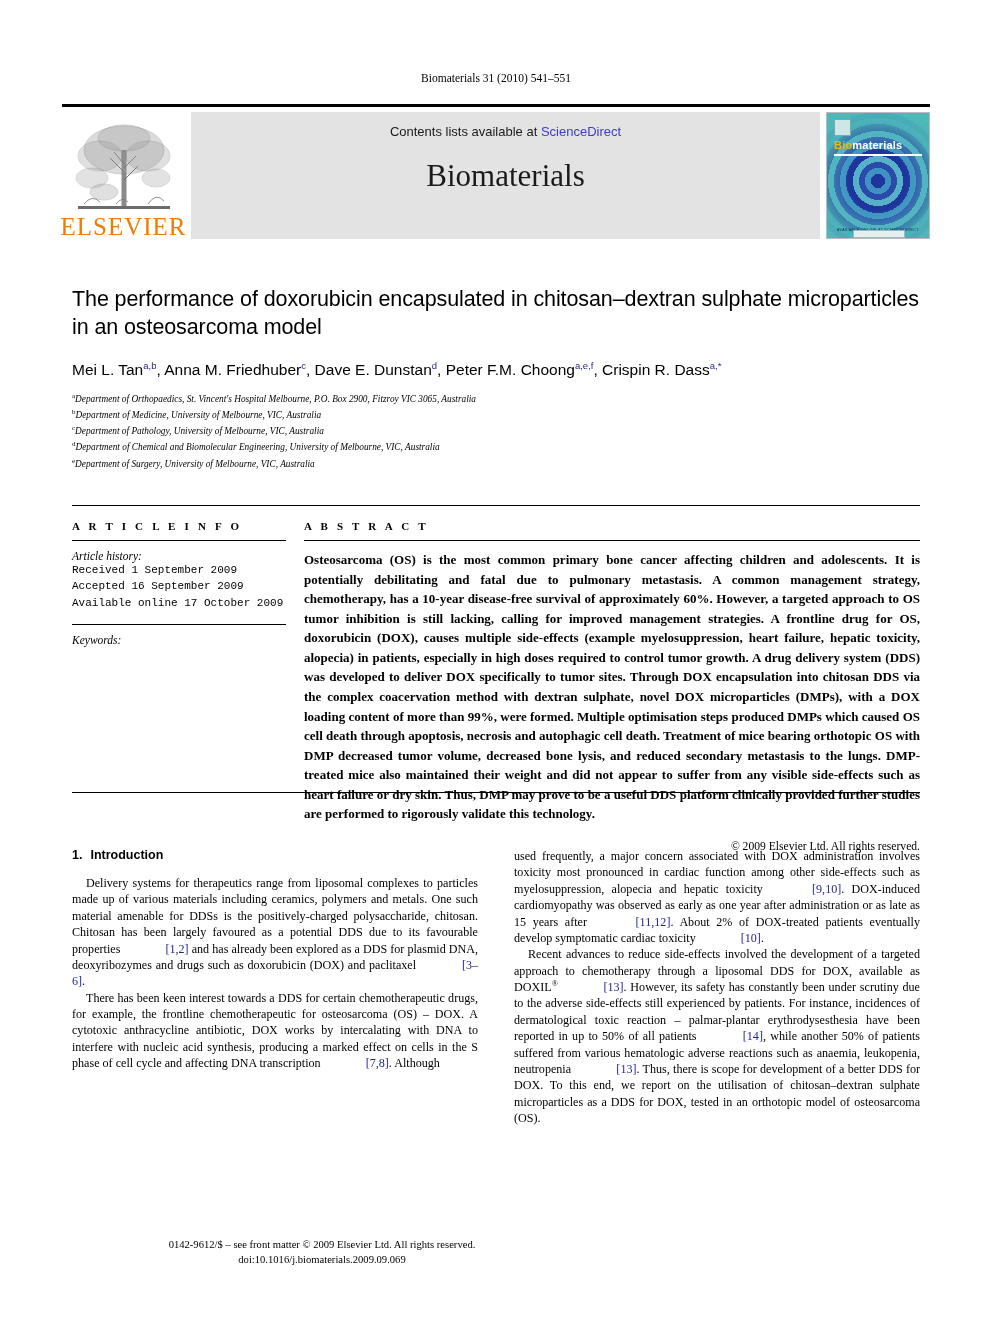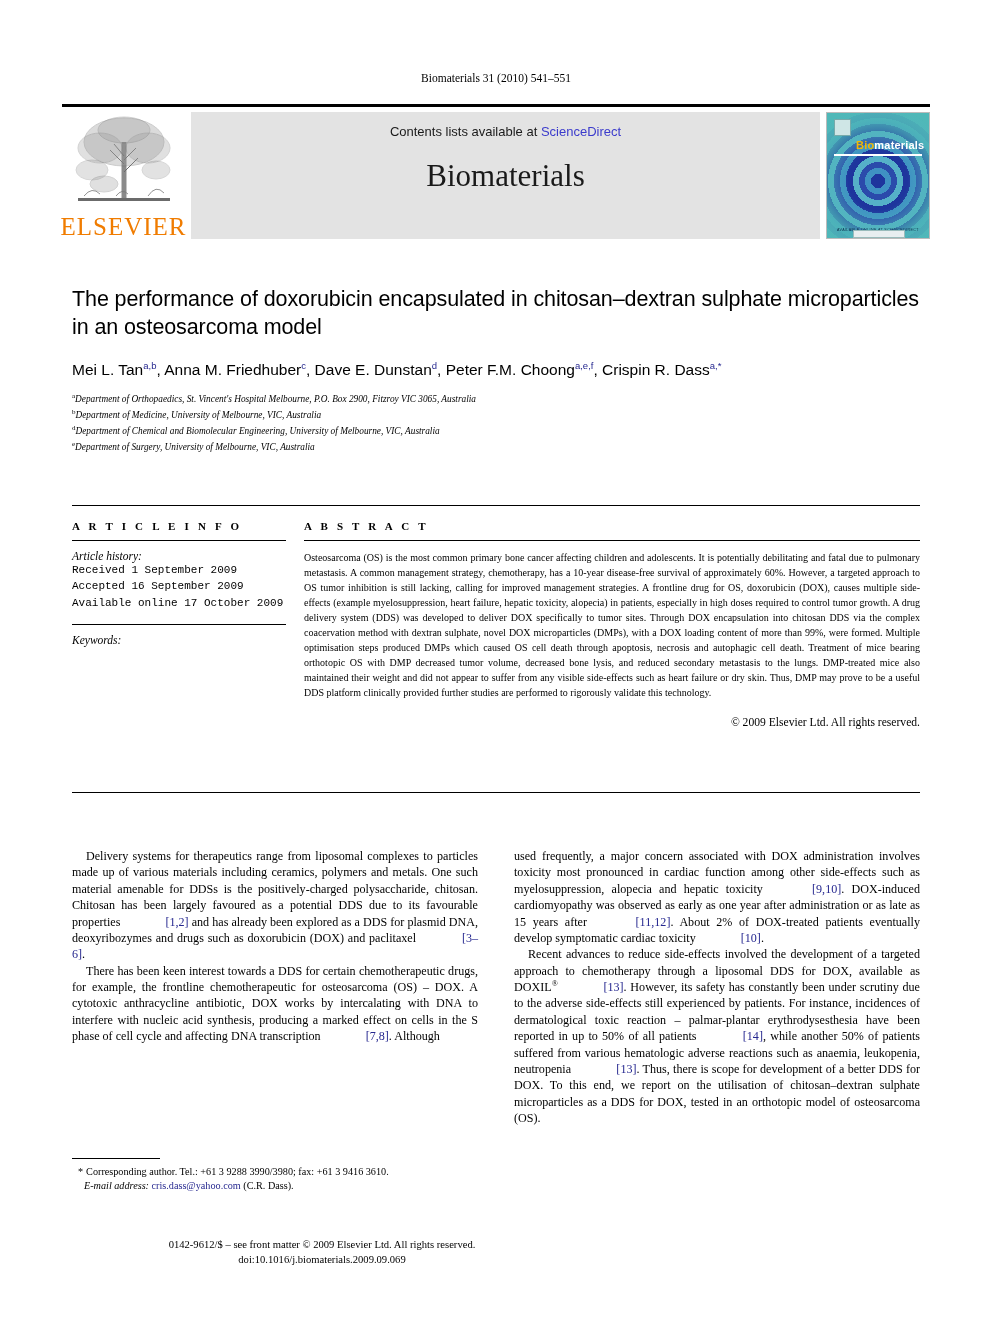--- a/index.html
+++ b/index.html
@@ -23,21 +23,21 @@
   }
 
   
   .masthead {
     position:absolute; left:62px; top:104px; width:868px; height:132px;
     border-top:3px solid #000;
   }
   .mast-inner { position:absolute; left:0; top:5px; width:868px; height:127px; display:flex; }
   .els-logo {
     width:123px; height:127px; position:relative; flex:0 0 123px;
-    display:flex; flex-direction:column; align-items:center; justify-content:space-between;
+    display:flex; flex-direction:column; align-items:center; justify-content:flex-end;
   }
   .els-tree { width:108px; height:96px; }
   .els-word {
     color:#F07C00; font-family:"Liberation Serif", serif;
     font-size:25px; letter-spacing:1px; line-height:1; margin-top:-2px;
   }
   .mast-center {
     flex:1 1 auto; background:#e3e3e3; margin:0 6px 0 6px;
     position:relative; height:127px;
   }
@@ -74,21 +74,21 @@
     filter:blur(0.4px);
   }
   .cover-fade {
     position:absolute; inset:0;
     background:radial-gradient(circle at 50% 54%, rgba(79,184,184,0) 35%, rgba(79,184,184,.85) 72%, rgba(79,184,184,1) 100%);
   }
   .cover-title {
     position:absolute; left:7px; top:26px; font-family:"Liberation Sans", sans-serif;
     font-size:11px; font-weight:700; letter-spacing:.2px; z-index:3;
   }
-  .cover-title .bio { color:#f2b705;margin-left:22px; }
+  .cover-title .bio { color:#f2b705; }
   .cover-title .mat { color:#ffffff; }
   .cover-rule { position:absolute; left:7px; top:41px; width:88px; height:1.5px; background:#fff; z-index:3;}
   .cover-badge {
     position:absolute; left:7px; top:6px; width:17px; height:17px; z-index:3;
     background:#cfe6e6; border:1px solid #7aa;
   }
   .cover-foot {
     position:absolute; left:0; bottom:6px; width:100%; text-align:center; z-index:3;
     font-family:"Liberation Sans", sans-serif; font-size:3.6px; color:#0a2a4a; letter-spacing:.4px;
   }
@@ -124,22 +124,23 @@
   .col-abs { flex:1 1 auto; }
   .sec-head {
     font-family:"Liberation Serif", serif; font-weight:bold;
     font-size:11px; letter-spacing:3.2px; color:#000;
   }
   .hr-thin { height:1px; background:#000; margin:8px 0 9px 0; }
   .hr-thin2 { height:1px; background:#000; margin:13px 0 9px 0; }
   .ital-head { font-style:italic; font-size:11.5px; font-family:"Liberation Serif", serif; }
   .info-line { font-size:11px; line-height:1.48; font-family:Liberation Mono, monospace; }
   .abs-body {
-    font-size:10px; line-height:1.505; text-align:justify;
+    font-size:13px; line-height:1.505; text-align:justify;
     font-family:"Liberation Serif", serif;
+    font-weight:bold;
   }
   .copyright { text-align:right; font-size:11.6px; margin-top:16px; font-family:"Liberation Serif", serif; }
   .rule-bottom { position:absolute; left:72px; top:792px; width:848px; height:1px; background:#000; }
 
   
   .bodycols { position:absolute; left:72px; top:848px; width:848px; height:400px; }
   .bcol { position:absolute; top:0; width:406px; }
   .bcol-l { left:0; }
   .bcol-r { left:442px; }
   .h2 {
@@ -219,20 +220,21 @@
 
     </div>
   </div>
 
   <div class="titleblock">
     <div class="paper-title">The performance of doxorubicin encapsulated in chitosan–dextran sulphate microparticles in an osteosarcoma model</div>
     <div class="authors"><span>Mei L. Tan</span><sup>a,b</sup>, <span>Anna M. Friedhuber</span><sup>c</sup>, <span>Dave E. Dunstan</span><sup>d</sup>, <span>Peter F.M. Choong</span><sup>a,e,f</sup>, <span>Crispin R. Dass</span><sup>a,*</sup></div>
     <div class="affils">
         <div class="affil"><sup>a</sup>Department of Orthopaedics, St. Vincent's Hospital Melbourne, P.O. Box 2900, Fitzroy VIC 3065, Australia</div>
         <div class="affil"><sup>b</sup>Department of Medicine, University of Melbourne, VIC, Australia</div>
+        <div class="affil"><sup>c</sup>Department of Pathology, University of Melbourne, VIC, Australia</div>
         <div class="affil"><sup>d</sup>Department of Chemical and Biomolecular Engineering, University of Melbourne, VIC, Australia</div>
         <div class="affil"><sup>e</sup>Department of Surgery, University of Melbourne, VIC, Australia</div>
       </div>
   </div>
 
   <div class="rule-top"></div>
   <div class="infoblock">
     <div class="cols">
       <div class="col-info">
         <div class="sec-head">A R T I C L E  I N F O</div>
@@ -252,39 +254,31 @@
         <div class="hr-thin"></div>
         <div class="abs-body">Osteosarcoma (OS) is the most common primary bone cancer affecting children and adolescents. It is potentially debilitating and fatal due to pulmonary metastasis. A common management strategy, chemotherapy, has a 10-year disease-free survival of approximately 60%. However, a targeted approach to OS tumor inhibition is still lacking, calling for improved management strategies. A frontline drug for OS, doxorubicin (DOX), causes multiple side-effects (example myelosuppression, heart failure, hepatic toxicity, alopecia) in patients, especially in high doses required to control tumor growth. A drug delivery system (DDS) was developed to deliver DOX specifically to tumor sites. Through DOX encapsulation into chitosan DDS via the complex coacervation method with dextran sulphate, novel DOX microparticles (DMPs), with a DOX loading content of more than 99%, were formed. Multiple optimisation steps produced DMPs which caused OS cell death through apoptosis, necrosis and autophagic cell death. Treatment of mice bearing orthotopic OS with DMP decreased tumor volume, decreased bone lysis, and reduced secondary metastasis to the lungs. DMP-treated mice also maintained their weight and did not appear to suffer from any visible side-effects such as heart failure or dry skin. Thus, DMP may prove to be a useful DDS platform clinically provided further studies are performed to rigorously validate this technology.</div>
         <div class="copyright">© 2009 Elsevier Ltd. All rights reserved.</div>
       </div>
     </div>
   </div>
   <div class="rule-bottom"></div>
 
   <div class="bodycols">
     <div class="bcol bcol-l">
+      <div class="h2">
+        <span class="num">1.</span><span>Introduction</span>
+      </div>
       <p class="body">Delivery systems for therapeutics range from liposomal complexes to particles made up of various materials including ceramics, polymers and metals. One such material amenable for DDSs is the positively-charged polysaccharide, chitosan. Chitosan has been largely favoured as a potential DDS due to its favourable properties <span class="ref">[1,2]</span> and has already been explored as a DDS for plasmid DNA, deoxyribozymes and drugs such as doxorubicin (DOX) and paclitaxel <span class="ref">[3–6]</span>.</p>
       <p class="body">There has been keen interest towards a DDS for certain chemotherapeutic drugs, for example, the frontline chemotherapeutic for osteosarcoma (OS) – DOX. A cytotoxic anthracycline antibiotic, DOX works by intercalating with DNA to interfere with nucleic acid synthesis, producing a marked effect on cells in the S phase of cell cycle and affecting DNA transcription <span class="ref">[7,8]</span>. Although</p>
     </div>
     <div class="bcol bcol-r">
       <p class="body" style="text-indent:0">used frequently, a major concern associated with DOX administration involves toxicity most pronounced in cardiac function among other side-effects such as myelosuppression, alopecia and hepatic toxicity <span class="ref">[9,10]</span>. DOX-induced cardiomyopathy was observed as early as one year after administration or as late as 15 years after <span class="ref">[11,12]</span>. About 2% of DOX-treated patients eventually develop symptomatic cardiac toxicity <span class="ref">[10]</span>.</p>
       <p class="body">Recent advances to reduce side-effects involved the development of a targeted approach to chemotherapy through a liposomal DDS for DOX, available as DOXIL<sup style="font-size:8px">®</sup> <span class="ref">[13]</span>. However, its safety has constantly been under scrutiny due to the adverse side-effects still experienced by patients. For instance, incidences of dermatological toxic reaction – palmar-plantar erythrodysesthesia have been reported in up to 50% of all patients <span class="ref">[14]</span>, while another 50% of patients suffered from various hematologic adverse reactions such as anaemia, leukopenia, neutropenia <span class="ref">[13]</span>. Thus, there is scope for development of a better DDS for DOX. To this end, we report on the utilisation of chitosan–dextran sulphate microparticles as a DDS for DOX, tested in an orthotopic model of osteosarcoma (OS).</p>
     </div>
   </div>
 
-  <div class="footnote">
-    <div class="fn-rule"></div>
-    <div class="fn-text">
-      <span class="star">*</span><span>Corresponding author. Tel.: +61 3 9288 3990/3980; fax: +61 3 9416 3610.</span>
-    </div>
-    <div class="fn-text" style="padding-left:12px; text-indent:0">
-      <i>E-mail address:</i>
-      <span class="fn-email">cris.dass@yahoo.com</span>
-      <span>(C.R. Dass).</span>
-    </div>
-  </div>
 
   <div class="imprint">
     <div>0142-9612/$ – see front matter © 2009 Elsevier Ltd. All rights reserved.</div>
     <div>doi:10.1016/j.biomaterials.2009.09.069</div>
   </div>
 
 </div>
 
 </body></html>

